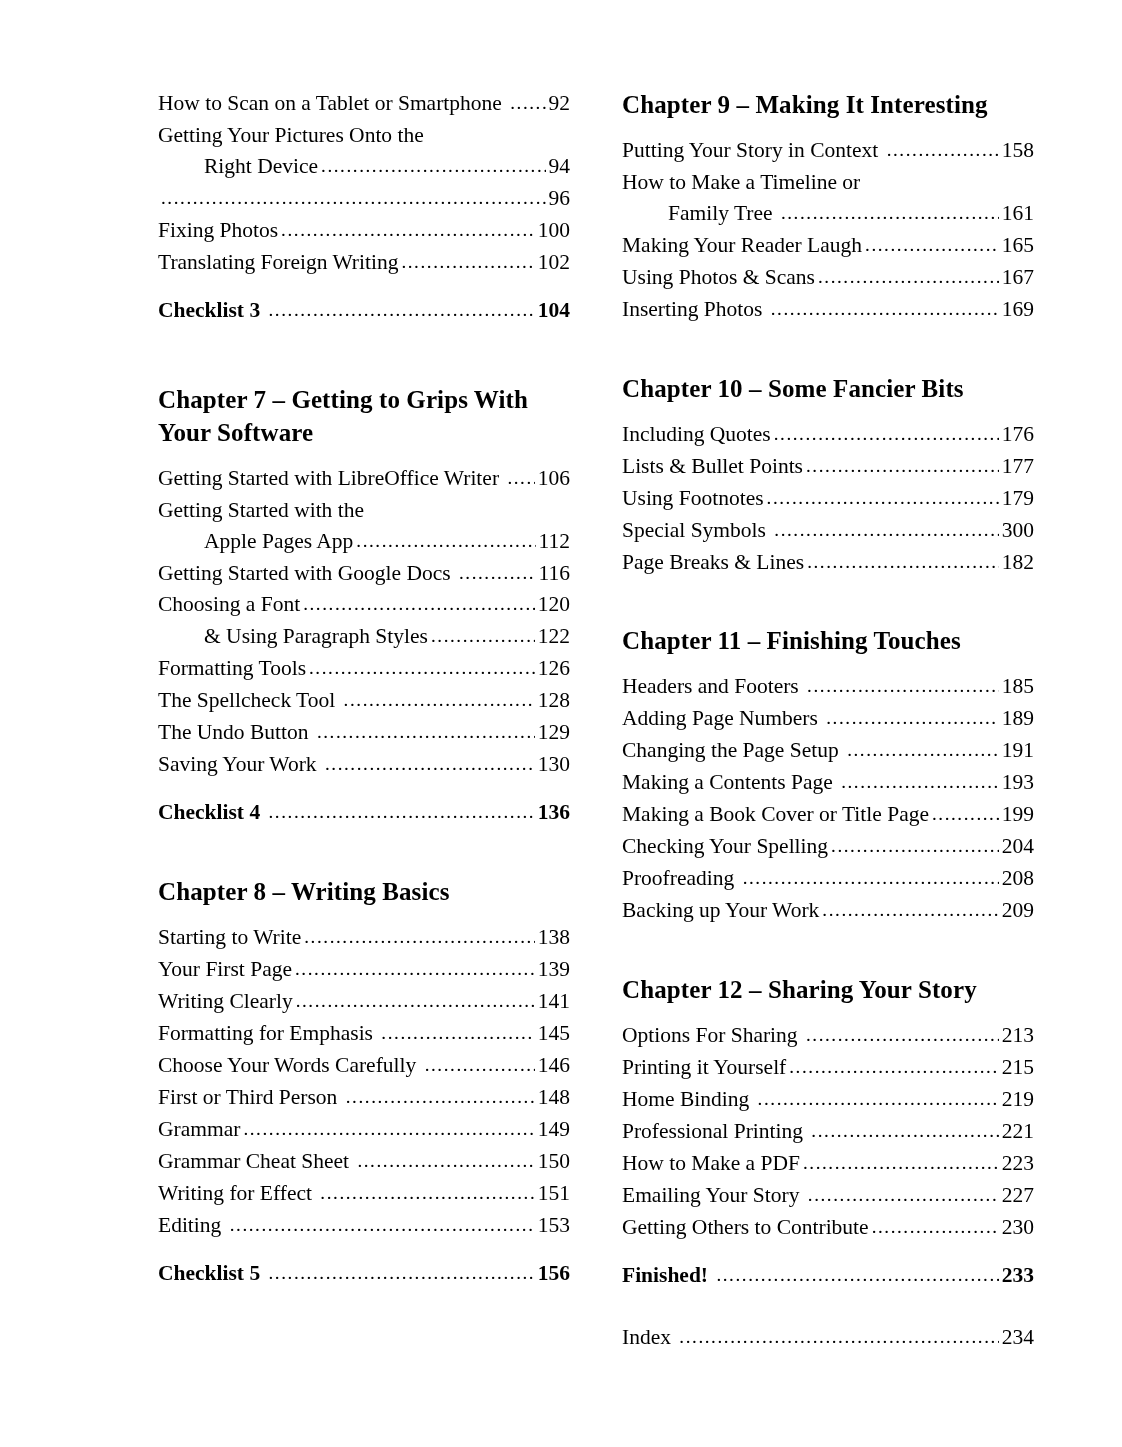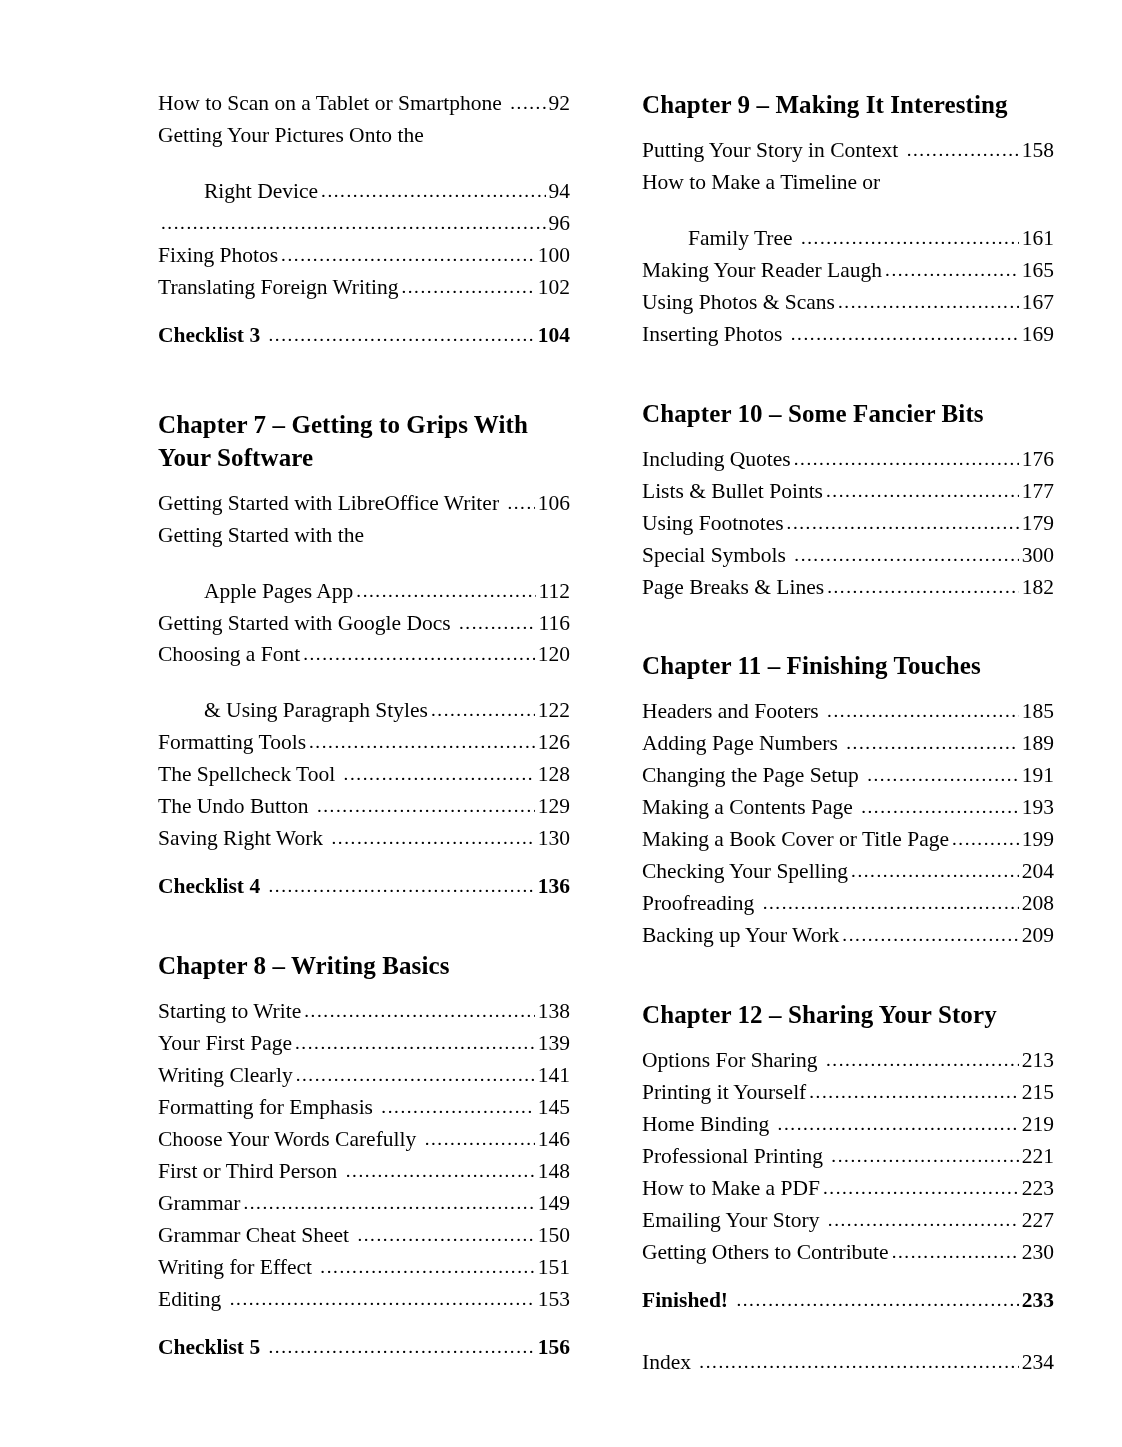--- a/index.html
+++ b/index.html
@@ -18,21 +18,21 @@
   .page {
     position: absolute;
     left: 0; top: 0;
     width: 1122px;
     height: 1447px;
     box-sizing: border-box;
     padding: 88px 90px 60px 158px;
   }
   .columns {
     display: flex;
-    gap: 72px;
+    gap: 52px;
     align-items: flex-start;
   }
   .col {
     width: 412px;
     flex: 0 0 412px;
   }
   .col-right {
     width: 412px;
     flex: 0 0 412px;
   }
@@ -76,21 +76,20 @@
   }
   .toc-page {
     flex: 0 0 auto;
     white-space: pre;
     text-align: right;
     font-family: Liberation Serif, serif;
   }
   .toc-wrapline {
     display: block;
     padding-left: 46px;
-    margin-top: 25px;
   }
   .toc-wrapline .toc-line {
     width: calc(100% - 0px);
   }
   .toc-firstline {
     display: block;
   }
   .toc-entry.bold .toc-title,
   .toc-entry.bold .toc-page {
     font-weight: bold;
@@ -209,21 +208,21 @@
         </div>
         <div class="toc-entry">
           <span class="toc-line">
             <span class="toc-title">The Undo Button </span>
             <span class="toc-dots">........................................................................................................................</span>
             <span class="toc-page">129</span>
           </span>
         </div>
         <div class="toc-entry">
           <span class="toc-line">
-            <span class="toc-title">Saving Right Work </span>
+            <span class="toc-title">Saving Your Work </span>
             <span class="toc-dots">........................................................................................................................</span>
             <span class="toc-page">130</span>
           </span>
         </div>
         <div class="gap-sm"></div>
         <div class="toc-entry bold">
           <span class="toc-line">
             <span class="toc-title">Checklist 4 </span>
             <span class="toc-dots">........................................................................................................................</span>
             <span class="toc-page">136</span>

